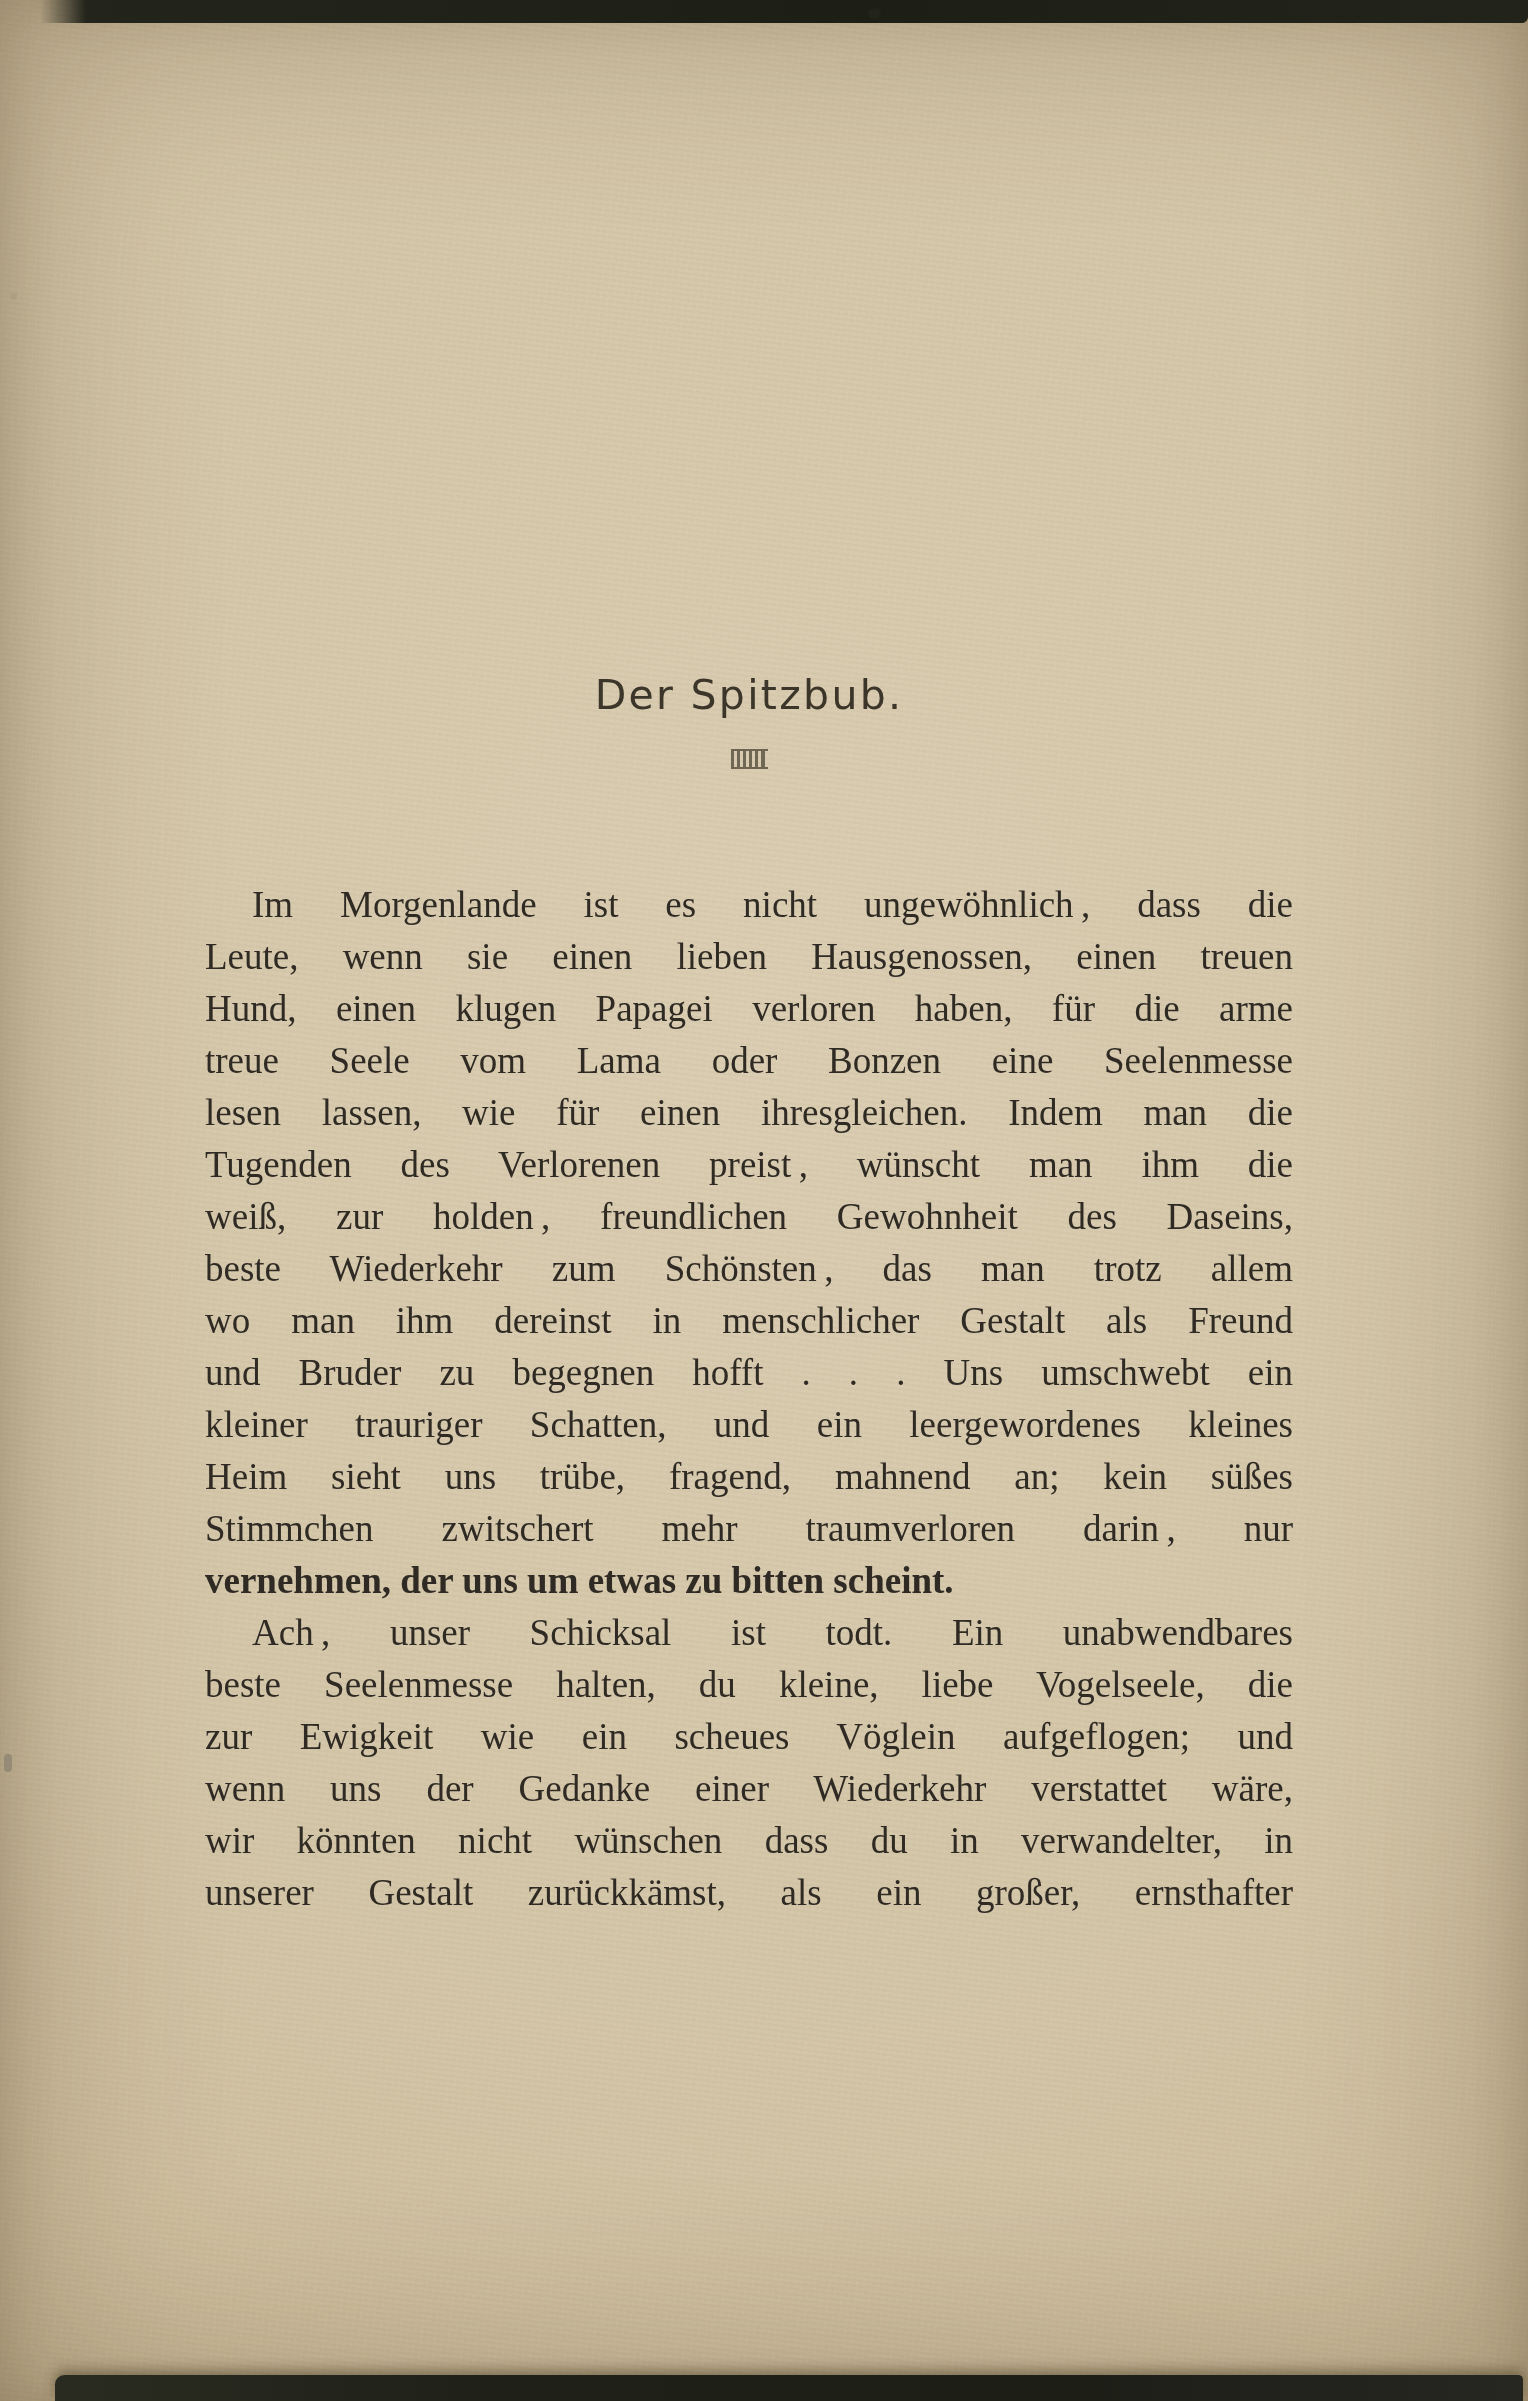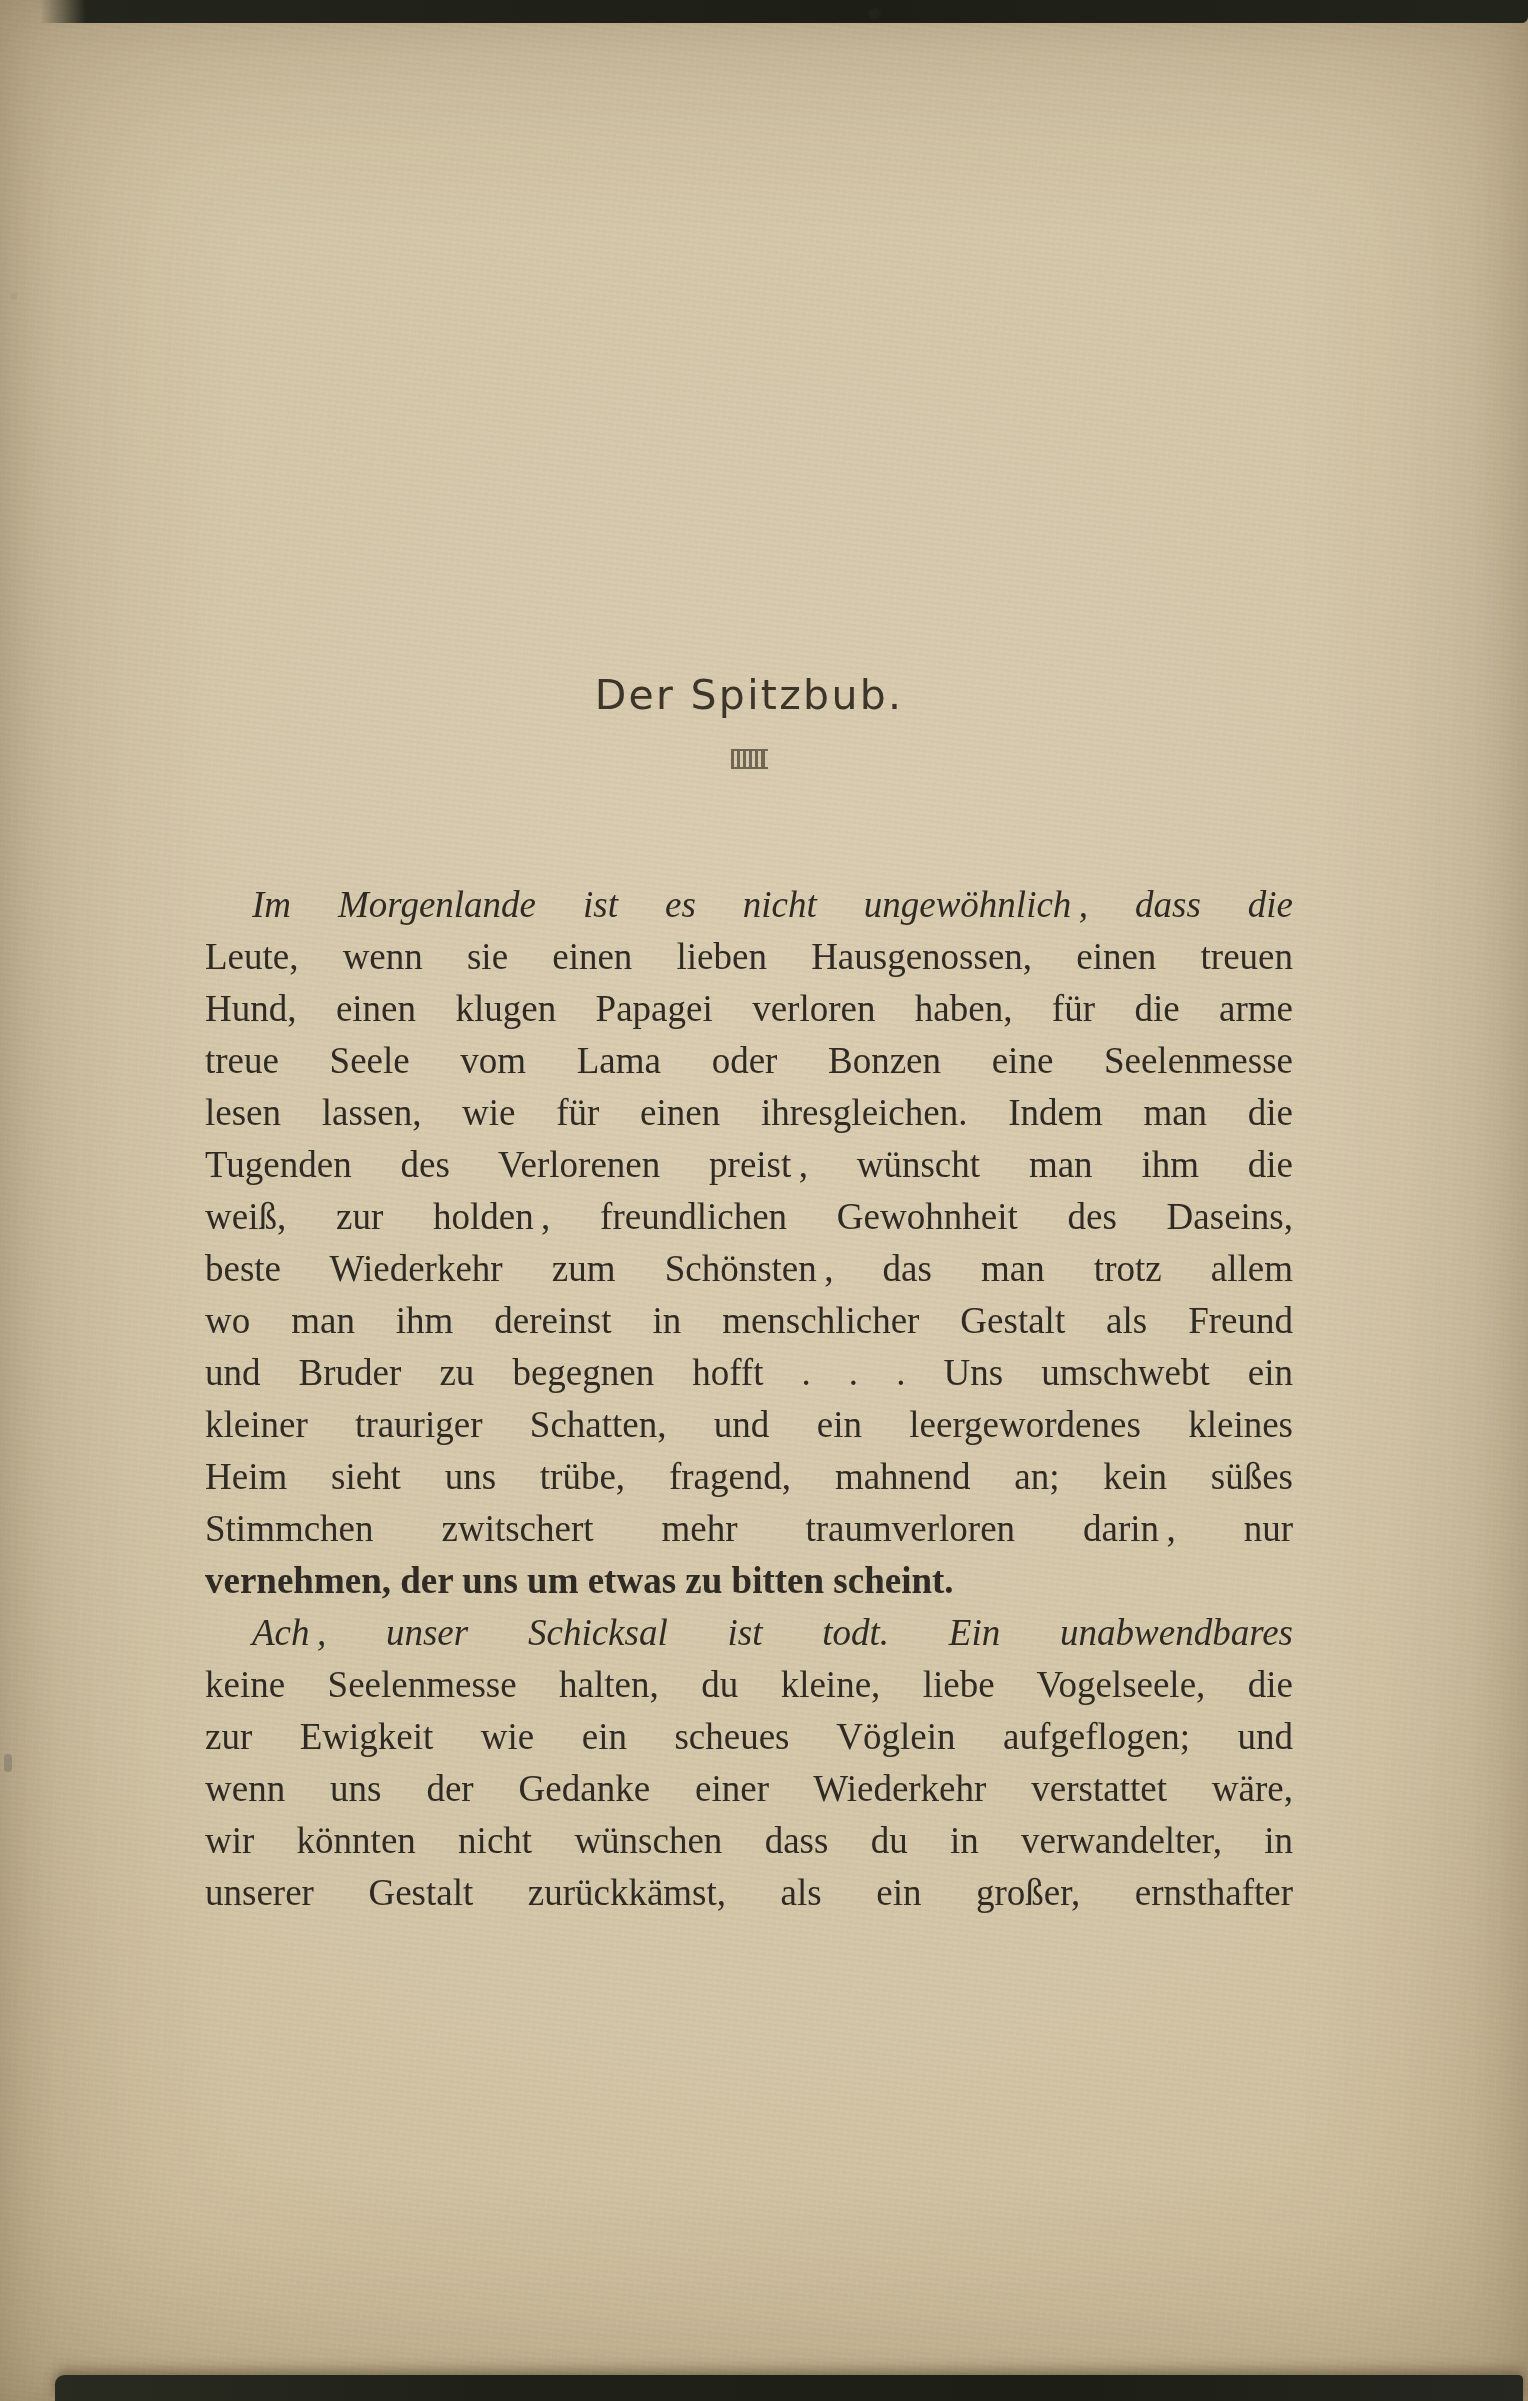--- a/index.html
+++ b/index.html
@@ -80,21 +80,21 @@
   .line {
     font-family: "Liberation Serif", "DejaVu Serif", serif;
     font-size: 37px;
     line-height: 52px;
     color: var(--ink);
     text-align: justify;
     text-align-last: justify;
     white-space: normal;
   }
   .line.last { text-align-last: left; font-weight: bold; }
-  .line.indent { text-indent: 47px; font-style: italic; }
+  .line.indent { text-indent: 47px; }
 </style>
 </head>
 <body>
 
 <div class="scan">
   <div class="grain"></div>
   <div class="vignette"></div>
 
   <div class="band-top"></div>
   <div class="band-bottom"></div>
@@ -118,21 +118,21 @@
           <div class="line">beste Wiederkehr zum Schönsten , das man trotz allem</div>
           <div class="line">wo man ihm dereinst in menschlicher Gestalt als Freund</div>
           <div class="line">und Bruder zu begegnen hofft . . . Uns umschwebt ein</div>
           <div class="line">kleiner trauriger Schatten, und ein leergewordenes kleines</div>
           <div class="line">Heim sieht uns trübe, fragend, mahnend an; kein süßes</div>
           <div class="line">Stimmchen zwitschert mehr traumverloren darin , nur</div>
           <div class="line last">vernehmen, der uns um etwas zu bitten scheint.</div>
         </div>
         <div class="paragraph">
           <div class="line indent">Ach , unser Schicksal ist todt. Ein unabwendbares</div>
-          <div class="line">keine Seelenmesse halten, du kleine, liebe Vogelseele, die</div>
+          <div class="line">beste Seelenmesse halten, du kleine, liebe Vogelseele, die</div>
           <div class="line">zur Ewigkeit wie ein scheues Vöglein aufgeflogen; und</div>
           <div class="line">wenn uns der Gedanke einer Wiederkehr verstattet wäre,</div>
           <div class="line">wir könnten nicht wünschen dass du in verwandelter, in</div>
           <div class="line">unserer Gestalt zurückkämst, als ein großer, ernsthafter</div>
         </div>
       </div>
   </div>
 </div>
 
 

